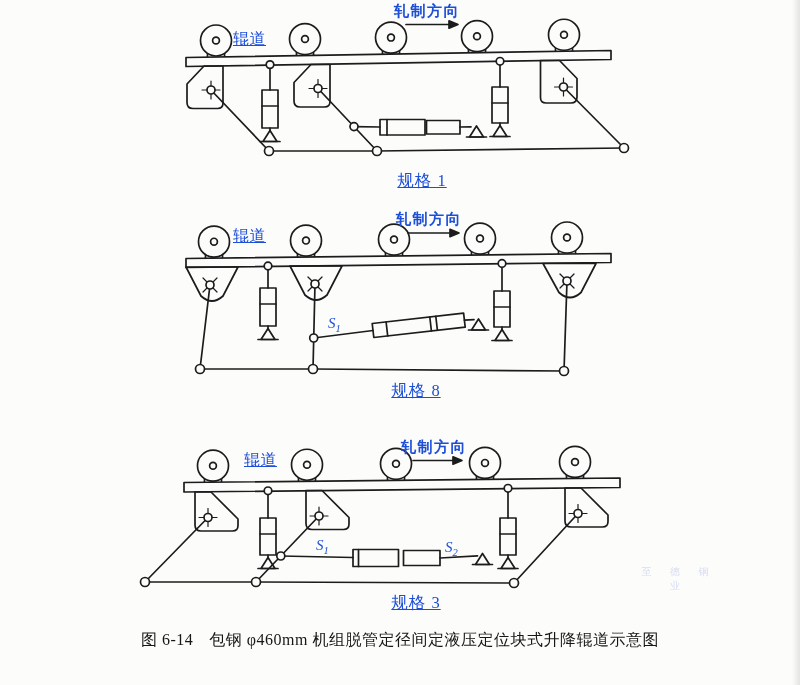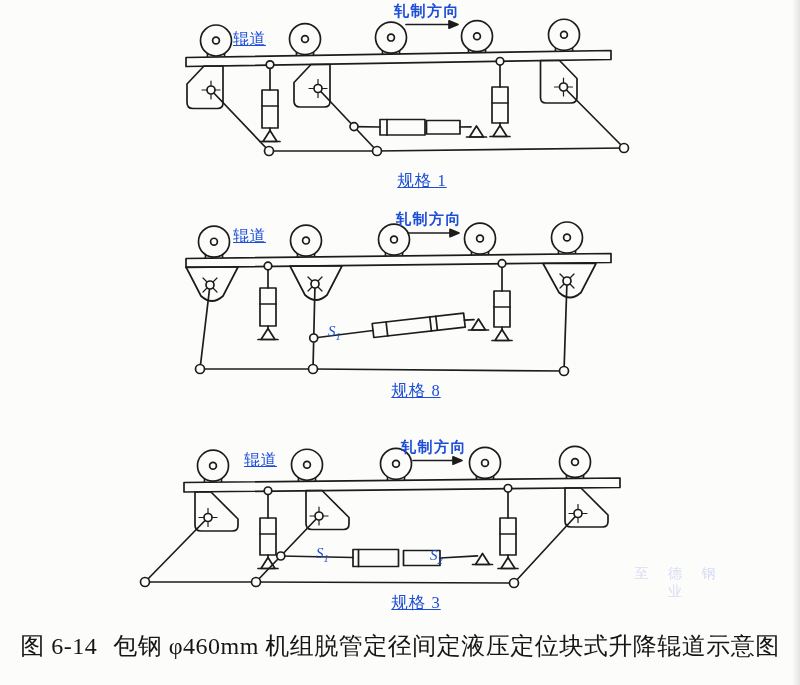--- a/index.html
+++ b/index.html
@@ -3,28 +3,28 @@
 <meta charset="utf-8">
 <style>
   html,body{margin:0;padding:0;}
   #page{position:relative;width:800px;height:685px;background:#fcfcfb;overflow:hidden;
         font-family:"Liberation Serif","DejaVu Serif",serif;}
   svg{display:block;position:absolute;left:0;top:0;}
   .lbl{position:absolute;color:#1d4ed8;white-space:nowrap;line-height:1.15;}
   .cn{font-size:16px;letter-spacing:0.5px;text-decoration:underline;}
   .dir{font-size:15px;letter-spacing:1.5px;font-weight:600;}
   .spec{font-size:16.5px;transform:translateX(-50%);letter-spacing:1px;}
-  .svar{font-size:15px;font-style:italic;margin-top:8px;}
+  .svar{font-size:15px;font-style:italic;}
   .svar sub{font-size:10.5px;font-style:italic;}
   .caption{position:absolute;left:0;top:630px;width:100%;text-align:center;
-           font-size:24px;color:#161616;letter-spacing:0.5px;}
+           font-size:16px;color:#161616;letter-spacing:0.5px;}
   .caption .cap-prefix{margin-right:16px;}
   .watermark{position:absolute;left:604px;top:565px;width:126px;text-align:center;
              color:#d7dcf2;}
-  .watermark .w1{font-size:14px;letter-spacing:8px;margin-bottom:2px;margin-left:24px;}
+  .watermark .w1{font-size:10px;letter-spacing:8px;margin-bottom:2px;margin-left:24px;}
   .watermark .w2{font-size:17.5px;letter-spacing:0.8px;}
   .edge-shadow{position:absolute;right:0;top:0;width:8px;height:100%;
                background:linear-gradient(to right,rgba(0,0,0,0),rgba(120,120,120,0.18));}
 </style>
 </head>
 <body>
 
 <div id="page">
 
   <svg id="fig" width="800" height="685" viewBox="0 0 800 685">
@@ -383,21 +383,21 @@
   <div class="lbl cn spec" style="left:410px;top:172px;margin-left:12px;">规格 1</div>
 
   <div class="lbl cn" style="left:233px;top:227px;">辊道</div>
   <div class="lbl dir" style="left:396px;top:211px;">轧制方向</div>
   <div class="lbl svar" style="left:328px;top:315px;"><span>S</span><sub>1</sub></div>
   <div class="lbl cn spec" style="left:416px;top:382px;">规格 8</div>
 
   <div class="lbl cn" style="left:244px;top:451px;">辊道</div>
   <div class="lbl dir" style="left:401px;top:439px;">轧制方向</div>
   <div class="lbl svar" style="left:316px;top:537px;"><span>S</span><sub>1</sub></div>
-  <div class="lbl svar" style="left:430px;top:539px;"><span>S</span><sub>2</sub></div>
+  <div class="lbl svar" style="left:445px;top:539px;"><span>S</span><sub>2</sub></div>
   <div class="lbl cn spec" style="left:416px;top:594px;">规格 3</div>
 
   <div class="caption">
     <span class="cap-prefix">图 6-14</span><span>包钢 φ460mm 机组脱管定径间定液压定位块式升降辊道示意图</span>
   </div>
 
   <div class="watermark">
     <div class="w1">至 德 钢 业</div>
   </div>
 

